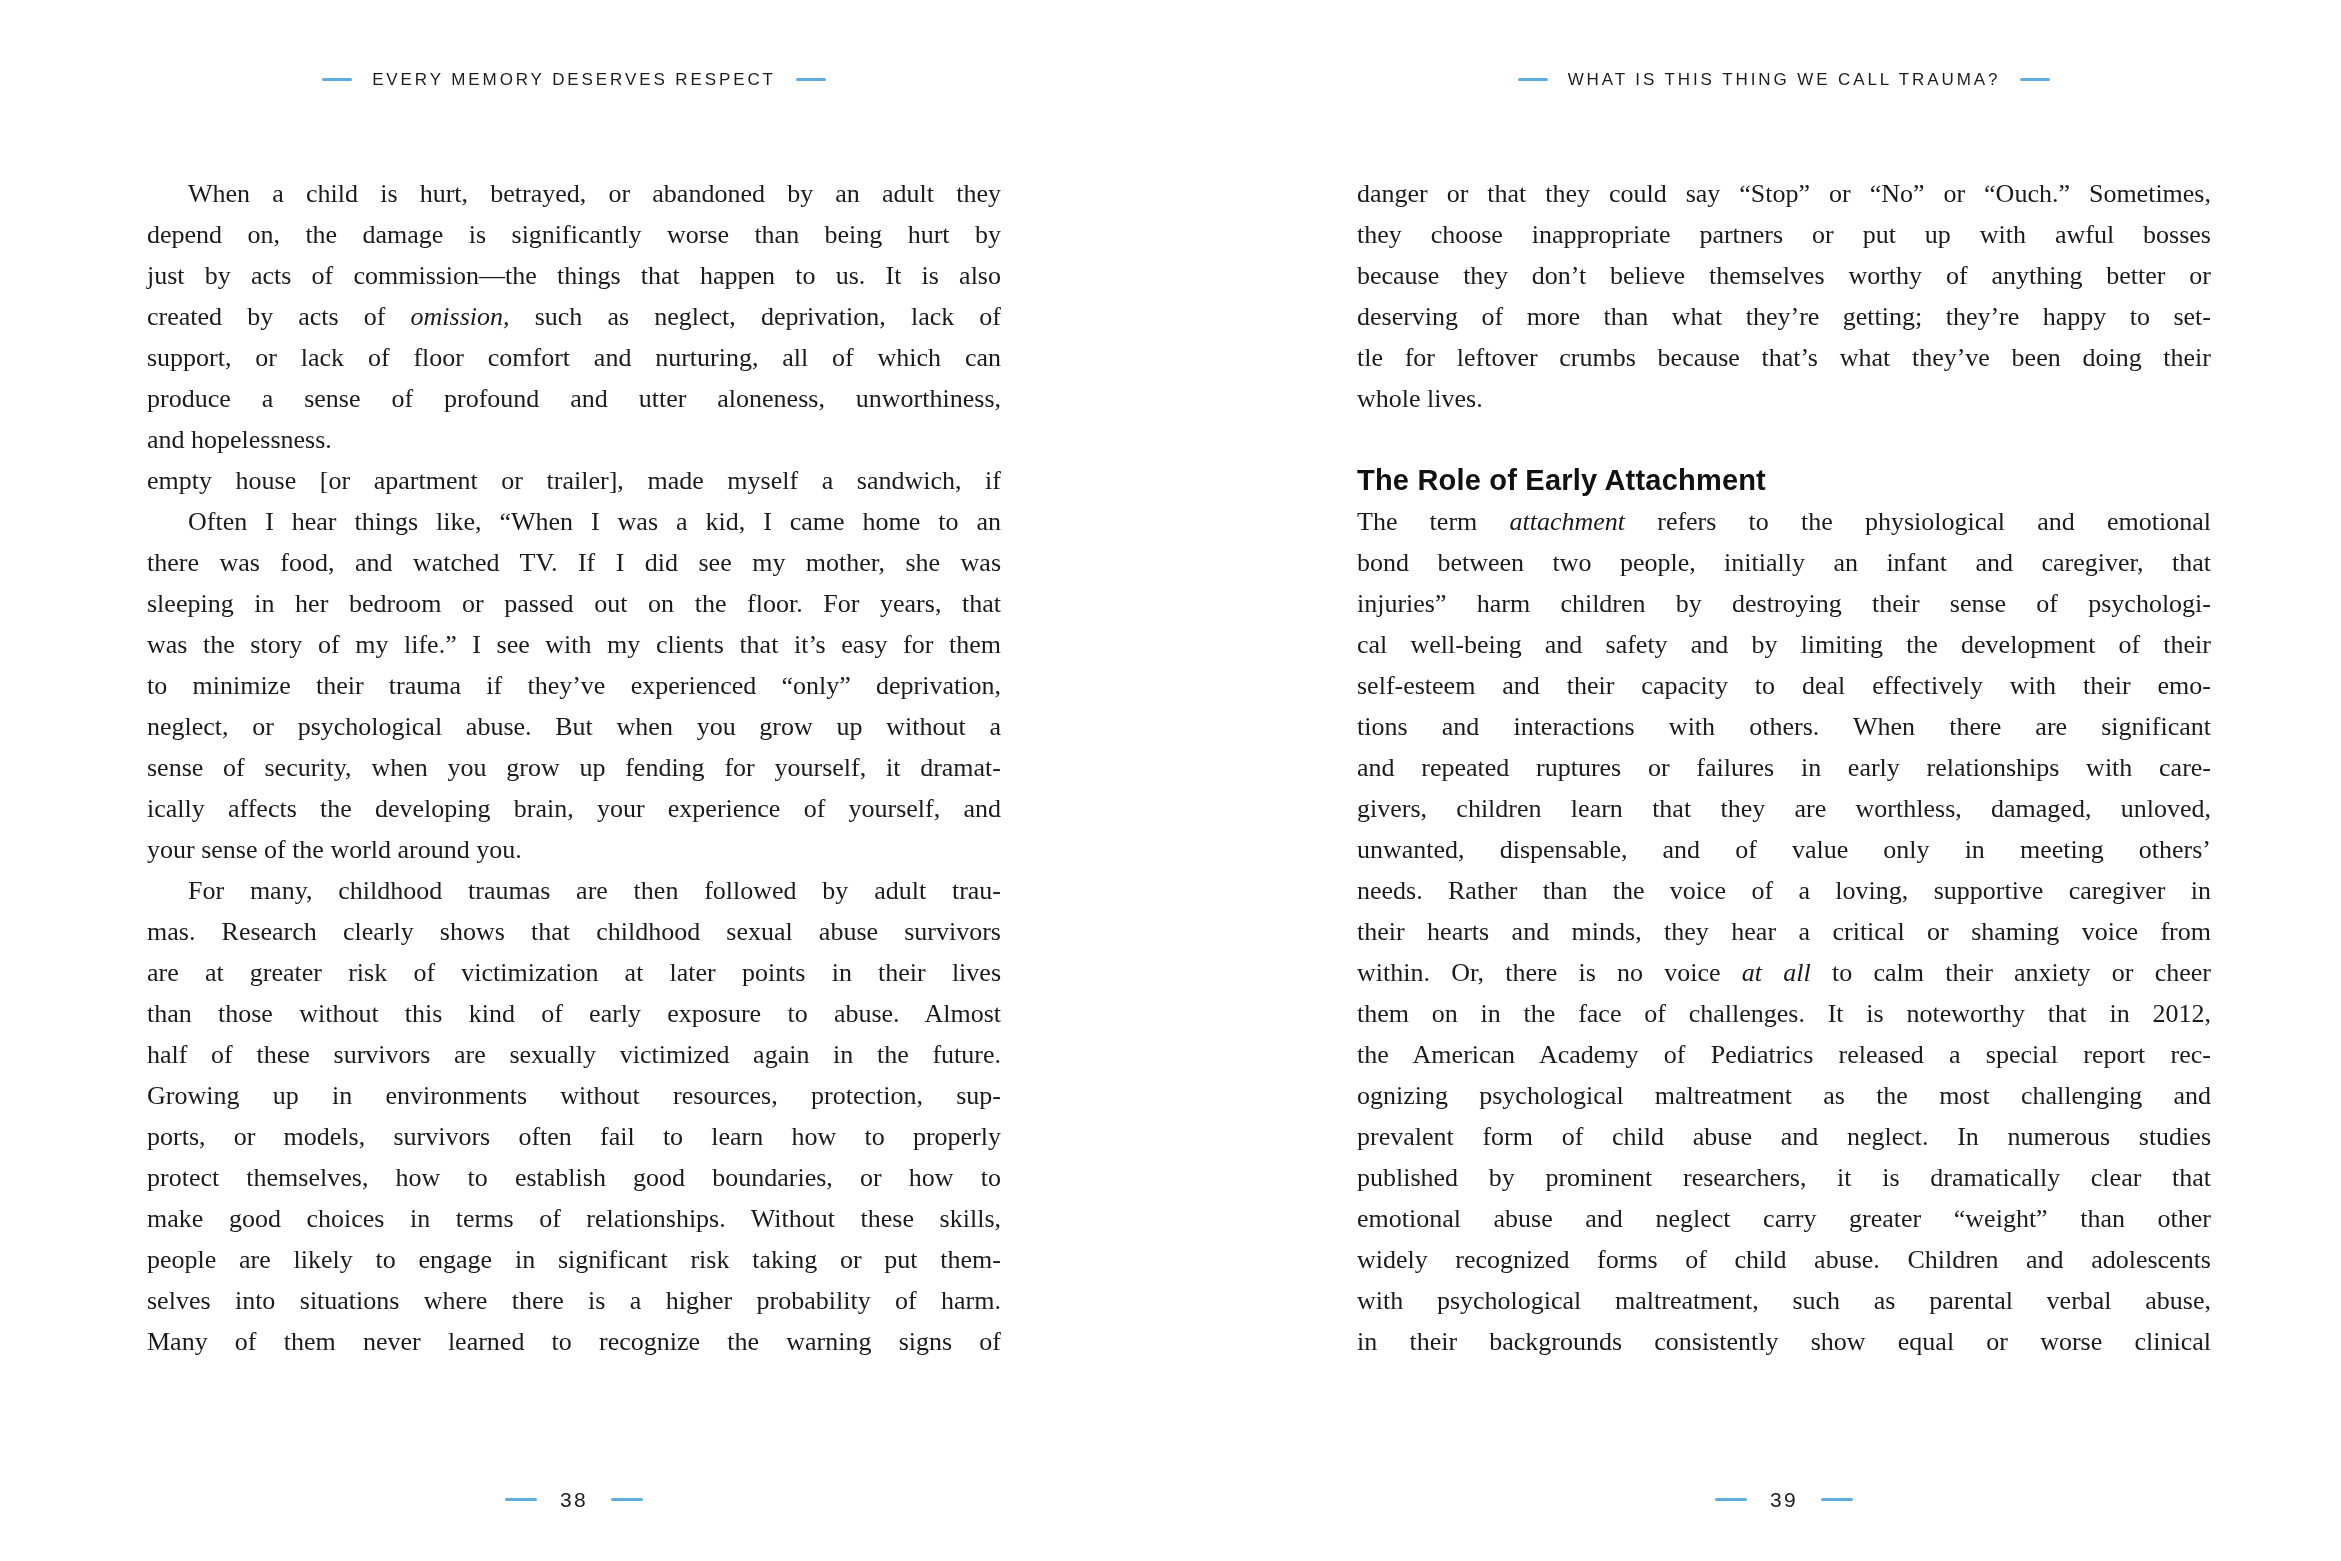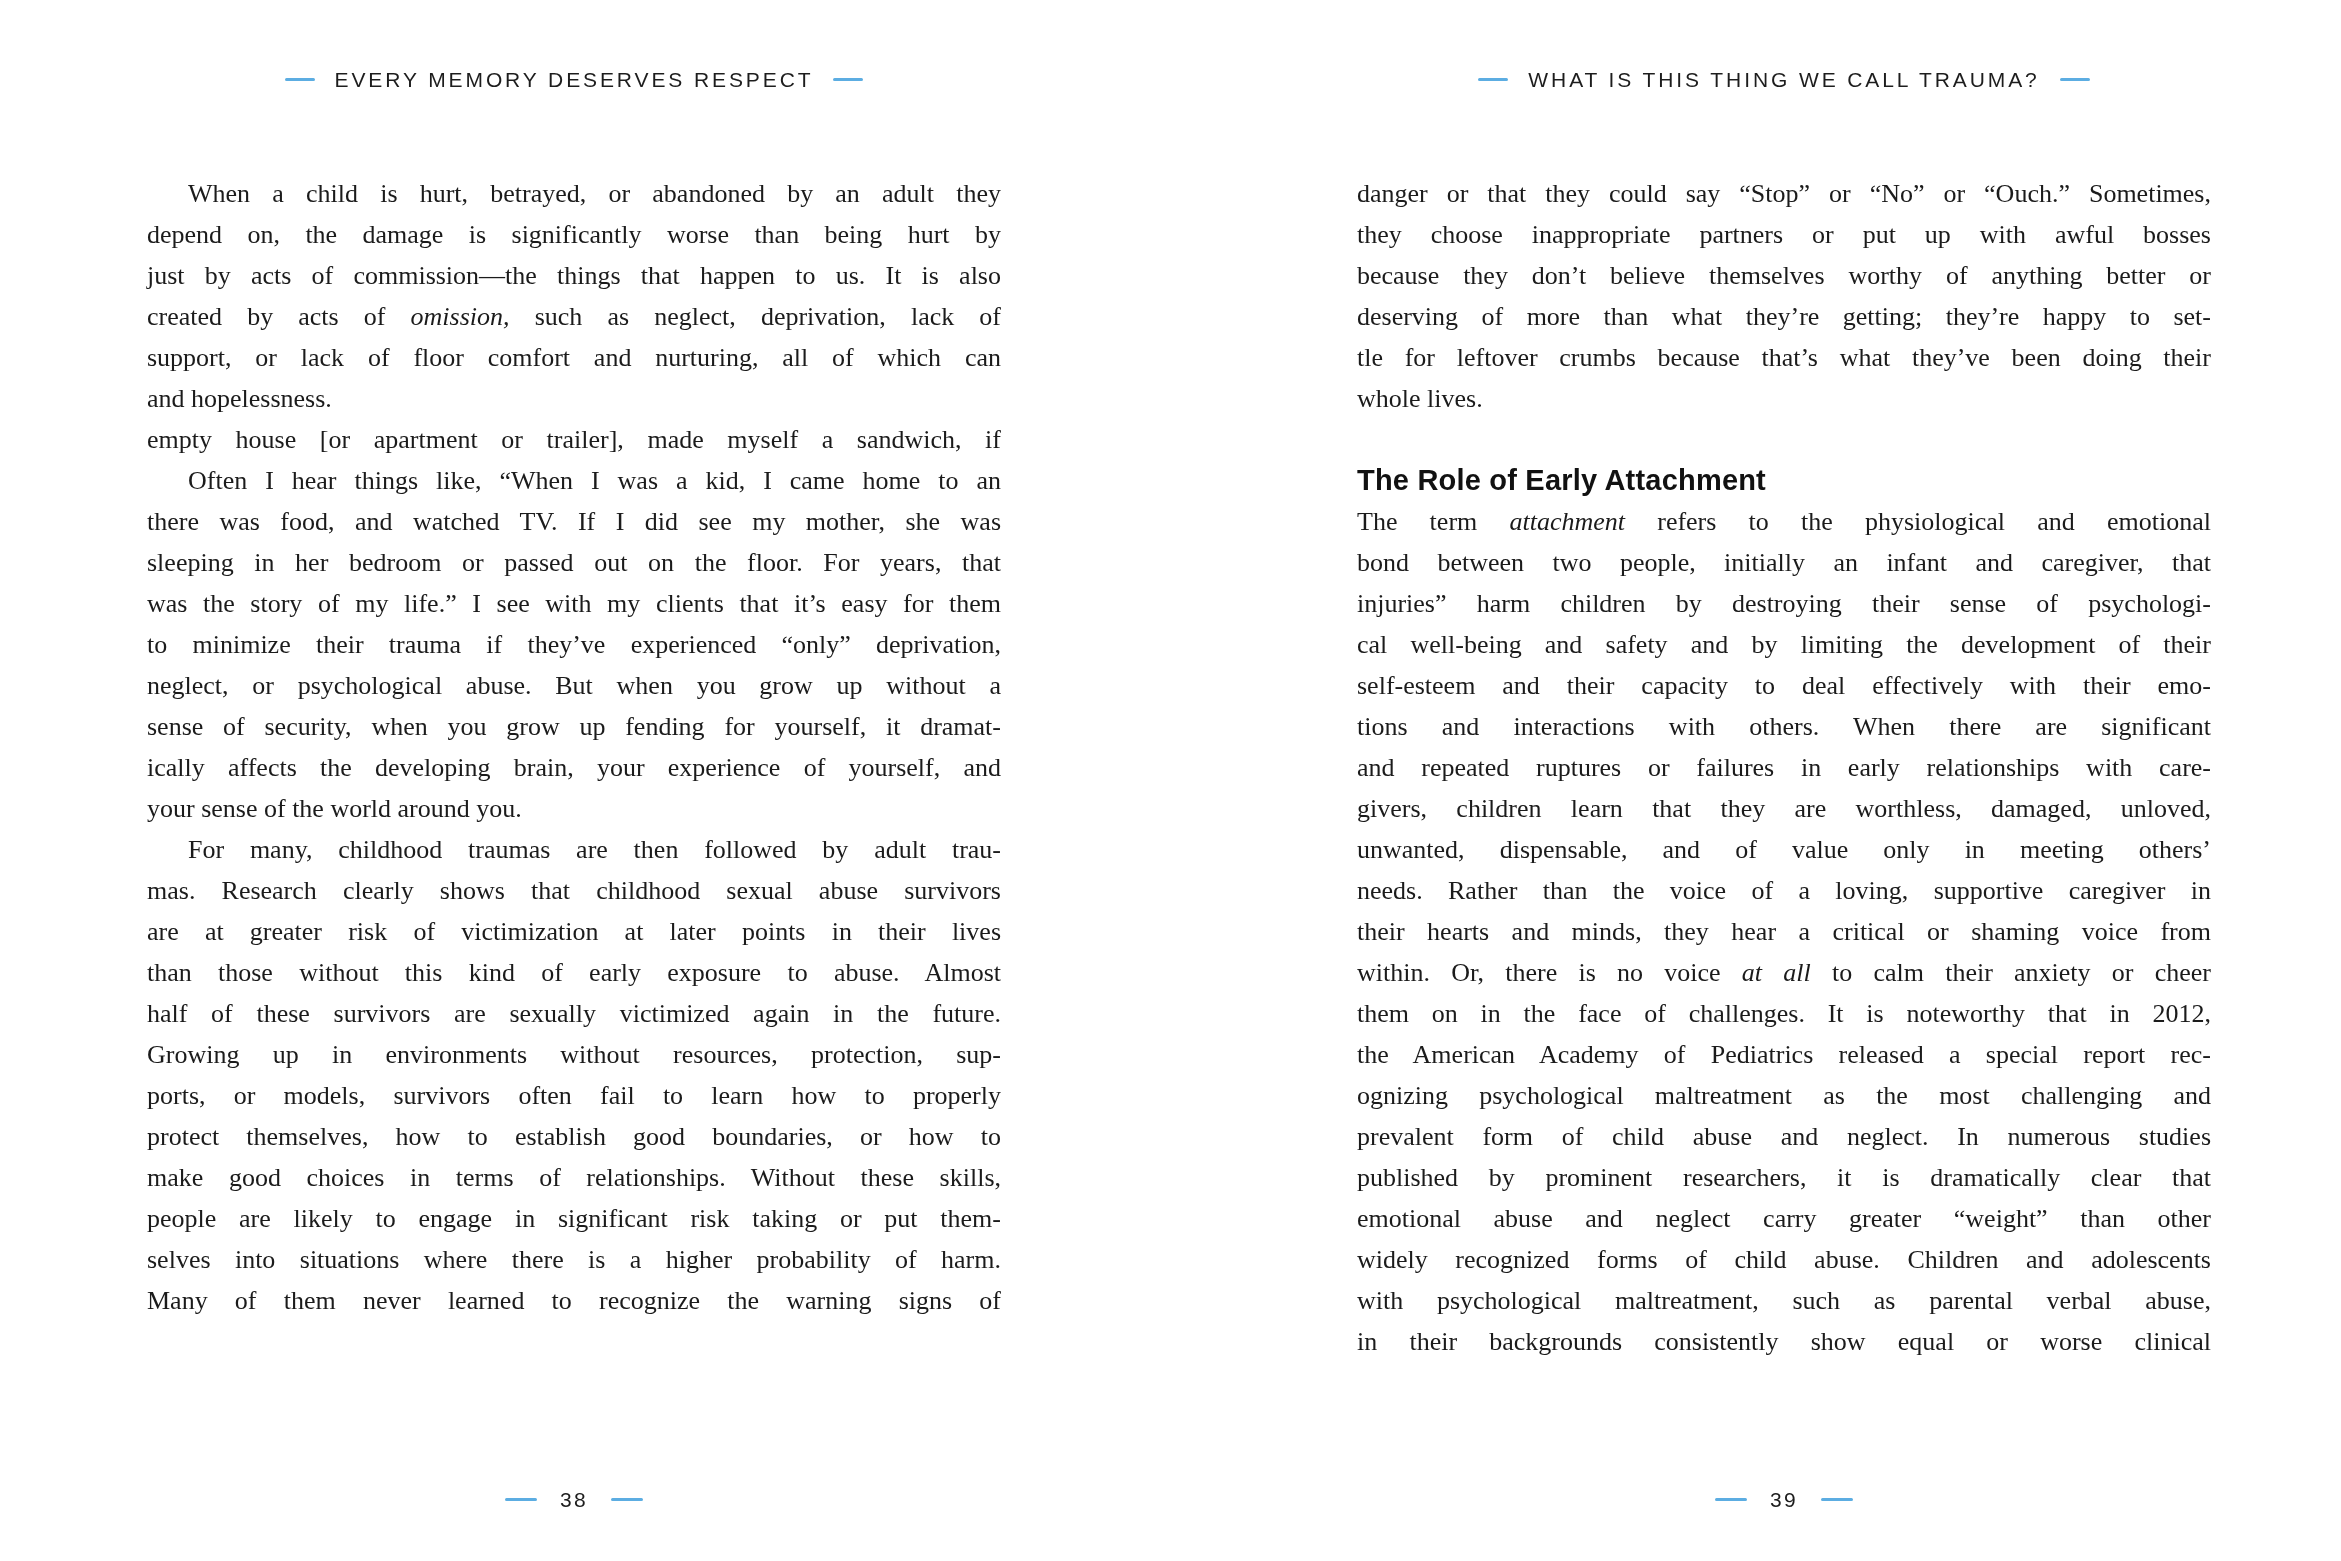--- a/index.html
+++ b/index.html
@@ -9,21 +9,21 @@
     font-family:"Liberation Serif", serif;
   }
   .running-head {
     position:absolute; top:67px; height:25px;
     display:flex; align-items:center; justify-content:center; gap:20px;
   }
   .running-head.left  { left:147px; width:854px; }
   .running-head.right { left:1357px; width:854px; }
   .head-label {
     font-family:"Liberation Sans", sans-serif;
-    font-size:21px; letter-spacing:2.9px; color:#1d1d1d; white-space:nowrap;
+    font-size:17px; letter-spacing:2.9px; color:#1d1d1d; white-space:nowrap;
   }
   .dash {
     width:30px; height:2.7px; border-radius:1.8px;
     background:var(--accent,#5cade2); flex:0 0 auto;
   }
   .column {
     position:absolute; top:173px; width:854px;
     color:var(--ink,#1b1b1b); font-size:26px;
   }
   .column.left  { left:147px; }
@@ -68,20 +68,21 @@
   <span class="dash"></span>
 </div>
 
 <div class="column left">
     <div>
       <div class="line indent">When a child is hurt, betrayed, or abandoned by an adult they</div>
       <div class="line">depend on, the damage is significantly worse than being hurt by</div>
       <div class="line">just by acts of commission—the things that happen to us. It is also</div>
       <div class="line">created by acts of <em>omission,</em> such as neglect, deprivation, lack of</div>
       <div class="line">support, or lack of floor comfort and nurturing, all of which can</div>
+      <div class="line">produce a sense of profound and utter aloneness, unworthiness,</div>
       <div class="line last">and hopelessness.</div>
     </div>
     <div>
       <div class="line">empty house [or apartment or trailer], made myself a sandwich, if</div>
       <div class="line indent">Often I hear things like, “When I was a kid, I came home to an</div>
       <div class="line">there was food, and watched TV. If I did see my mother, she was</div>
       <div class="line">sleeping in her bedroom or passed out on the floor. For years, that</div>
       <div class="line">was the story of my life.” I see with my clients that it’s easy for them</div>
       <div class="line">to minimize their trauma if they’ve experienced “only” deprivation,</div>
       <div class="line">neglect, or psychological abuse. But when you grow up without a</div>

